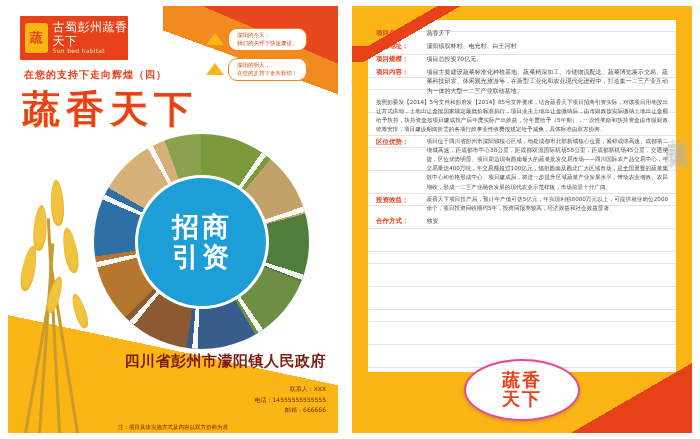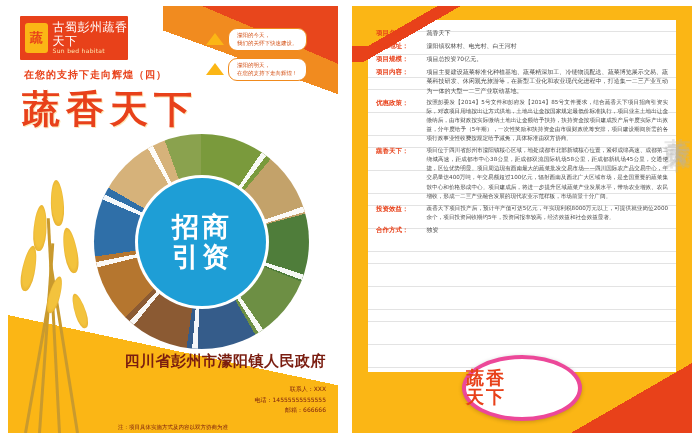--- a/index.html
+++ b/index.html
@@ -149,22 +149,22 @@
   }
   .rp-rows{position:absolute;left:24px;top:22px;width:292px;}
   .rrow{display:flex;margin-bottom:3px;line-height:1.55;}
   .rlabel{color:#e8411a;font-size:6.5px;font-weight:bold;white-space:nowrap;flex:0 0 auto;margin-right:18px;}
   .rtext{color:#4a4a4a;font-size:6px;text-align:justify;flex:1 1 auto;}
   .rtext.dense{font-size:5.6px;line-height:1.62;}
 
   .badge{
     position:absolute;left:50%;transform:translateX(-50%);bottom:12px;
     width:112px;height:58px;background:#fff;border-radius:50%;
-    display:flex;align-items:center;justify-content:flex-start;
-    border:4px solid #ec4899;box-shadow:0 1px 4px rgba(0,0,0,.2);
+    display:flex;align-items:center;justify-content:center;
+    border:2px solid #ec4899;box-shadow:0 1px 4px rgba(0,0,0,.2);
   }
   .badge span{
     color:#e8411a;font-family:"DejaVu Serif","Liberation Serif",serif;
     font-size:18px;font-weight:bold;letter-spacing:2px;line-height:1.05;text-align:center;
   }
   .watermark{
     position:absolute;right:-4px;top:110px;color:rgba(180,180,180,.30);
     font-size:26px;letter-spacing:4px;writing-mode:vertical-rl;font-weight:bold;
   }
 </style>
@@ -254,25 +254,24 @@
       </div>
       <div class="rrow">
         <div class="rlabel">项目规模：</div>
         <div class="rtext">项目总投资70亿元。</div>
       </div>
       <div class="rrow">
         <div class="rlabel">项目内容：</div>
         <div class="rtext">项目主要建设蔬菜标准化种植基地、蔬菜精深加工、冷链物流配送、蔬菜博览展示交易、蔬菜科技研发、休闲观光旅游等，在新型工业化和农业现代化进程中，打造集一二三产业互动为一体的大型一二三产业联动基地。</div>
       </div>
       <div class="rrow">
-        <div class="rlabel">优惠政策：</div>
         <div class="rtext dense">按照彭委发【2014】5号文件和彭府发【2014】85号文件要求，结合蔬香天下项目招商引资实际，对该项目用地按出让方式供地，土地出让金按国家规定最低价标准执行，项目业主土地出让金缴纳后，由市财政按实际缴纳土地出让金额给予扶持，扶持资金按项目建成投产后年度实际产出效益，分年度给予（5年期），一次性奖励和扶持资金由市级财政统筹安排，项目建设期间所需的各项行政事业性收费按规定给予减免，具体标准由双方协商。</div>
       </div>
       <div class="rrow">
-        <div class="rlabel">蔬香天下：</div>
+        <div class="rlabel">区位优势：</div>
         <div class="rtext dense">项目位于四川省彭州市濛阳镇核心区域，地处成都市北部新城核心位置，紧邻成绵高速、成都第二绕城高速，距成都市中心38公里，距成都双流国际机场58公里，距成都新机场45公里，交通便捷，区位优势明显。项目周边现有西南最大的蔬菜批发交易市场——四川国际农产品交易中心，年交易量达400万吨，年交易额超过100亿元，辐射西南及西北广大区域市场，是全国重要的蔬菜集散中心和价格形成中心。项目建成后，将进一步提升区域蔬菜产业发展水平，带动农业增效、农民增收，形成一二三产业融合发展的现代农业示范样板，市场前景十分广阔。</div>
       </div>
       <div class="rrow">
         <div class="rlabel">投资效益：</div>
         <div class="rtext dense">蔬香天下项目投产后，预计年产值可达5亿元，年实现利税8000万元以上，可提供就业岗位2000余个，项目投资回收期约5年，投资回报率较高，经济效益和社会效益显著。</div>
       </div>
       <div class="rrow">
         <div class="rlabel">合作方式：</div>
         <div class="rtext">独资</div>
       </div>

